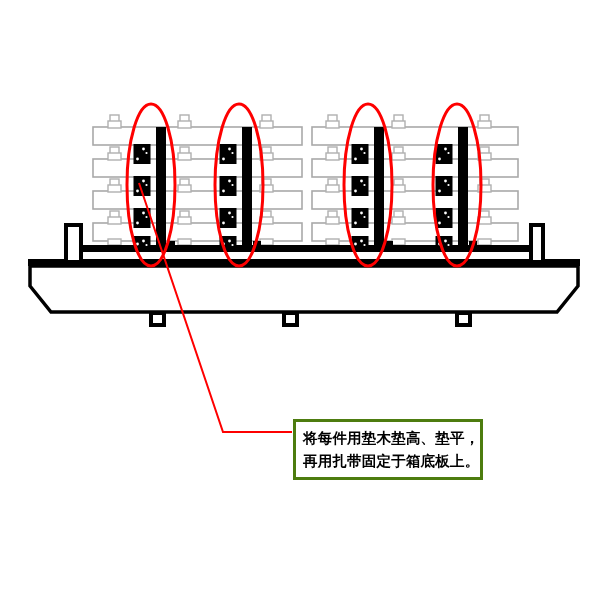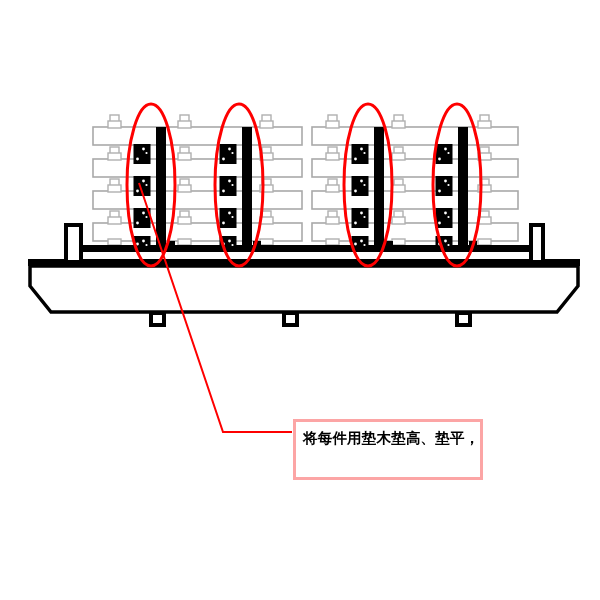--- a/index.html
+++ b/index.html
@@ -15,21 +15,21 @@
   .strap{fill:#000000;stroke:none;}
   .plate{fill:#000000;stroke:none;}
   .deck{fill:#000000;stroke:none;}
   .pallet{fill:#ffffff;stroke:#000000;stroke-width:3.5;stroke-linejoin:miter;}
   .post{fill:#ffffff;stroke:#000000;stroke-width:4;}
   .foot{fill:#ffffff;stroke:#000000;stroke-width:4;}
   .hl{fill:none;stroke:#fe0000;stroke-width:3;}
   .leader{fill:none;stroke:#fe0000;stroke-width:2;stroke-linejoin:miter;}
   #callout{
     position:absolute;left:293px;top:419px;width:190px;height:61px;
-    border:3px solid #fca5a5;background:#ffffff;box-sizing:border-box;
+    border:3px solid #4d7c0f;background:#ffffff;box-sizing:border-box;
     padding:5px 6px 0 7px;
   }
   #callout .line{
     color:#000000;font-size:14.5px;font-weight:bold;line-height:23px;
     white-space:nowrap;letter-spacing:0.2px;
   }
 </style>
 </head>
 <body>
 
@@ -193,14 +193,15 @@
         <ellipse cx="151" cy="185" rx="24" ry="81" class="hl"></ellipse>
         <ellipse cx="239" cy="185" rx="24" ry="81" class="hl"></ellipse>
         <ellipse cx="368" cy="185" rx="24" ry="81" class="hl"></ellipse>
         <ellipse cx="457" cy="185" rx="24" ry="81" class="hl"></ellipse>
         <polyline points="139,183 223,432 292,432" class="leader"></polyline>
       </g>
   </svg>
 
   <div id="callout">
     <div class="line">将每件用垫木垫高、垫平，</div>
+    <div class="line">再用扎带固定于箱底板上。</div>
   </div>
 </div>
 
 </body></html>

